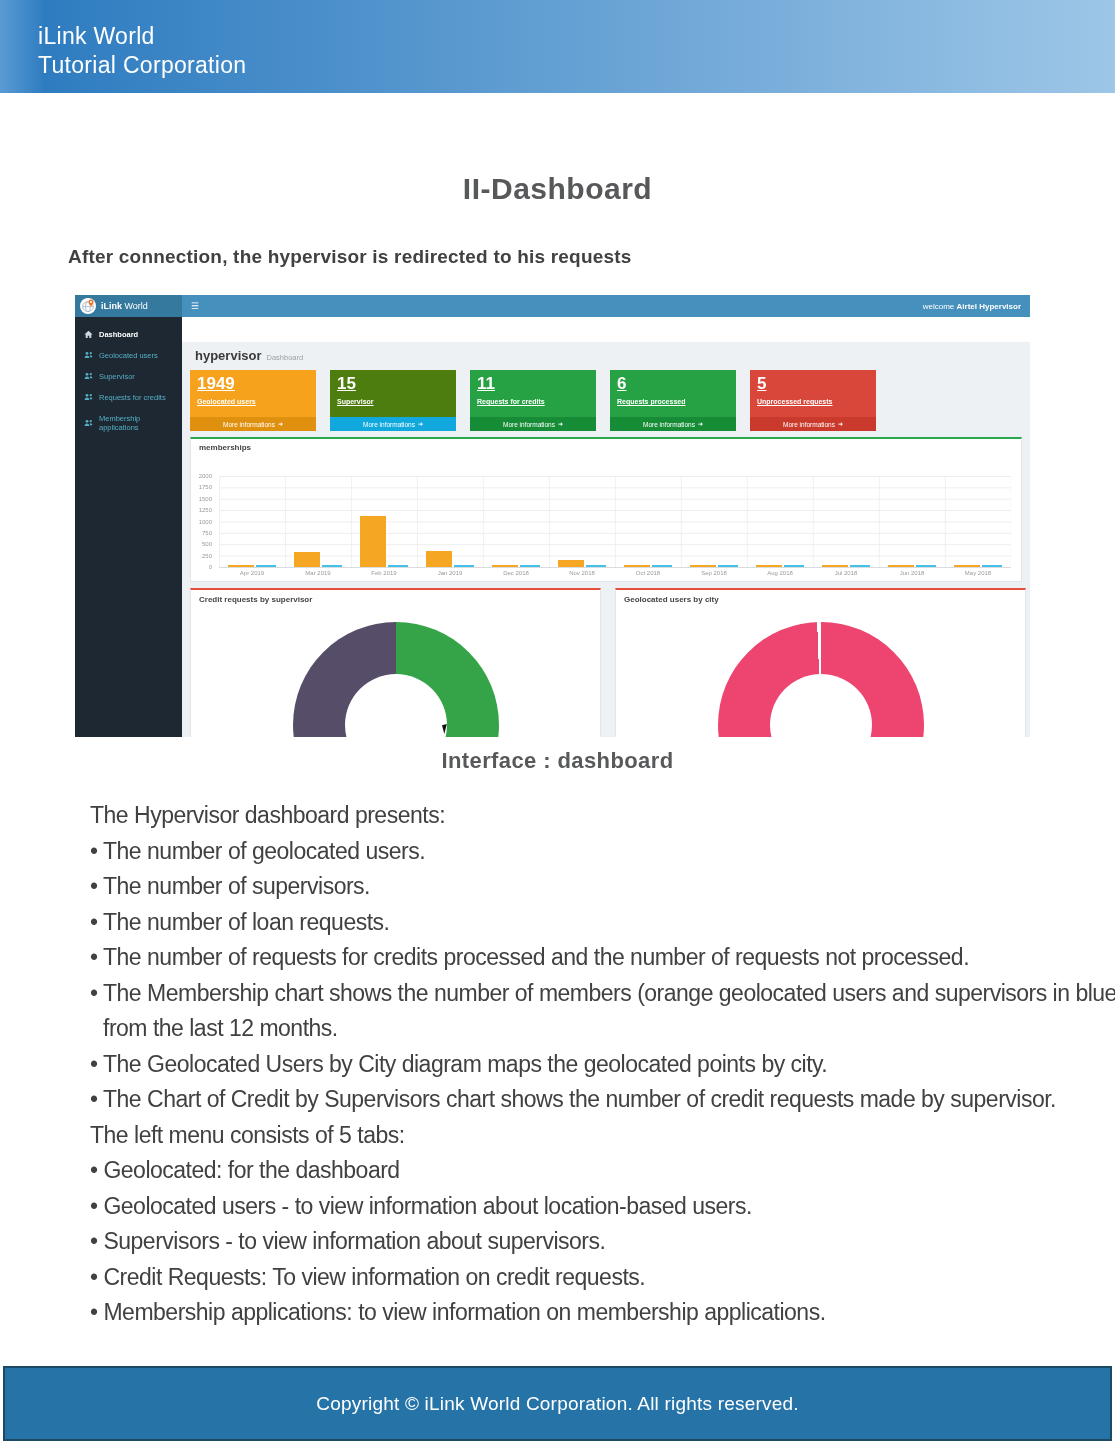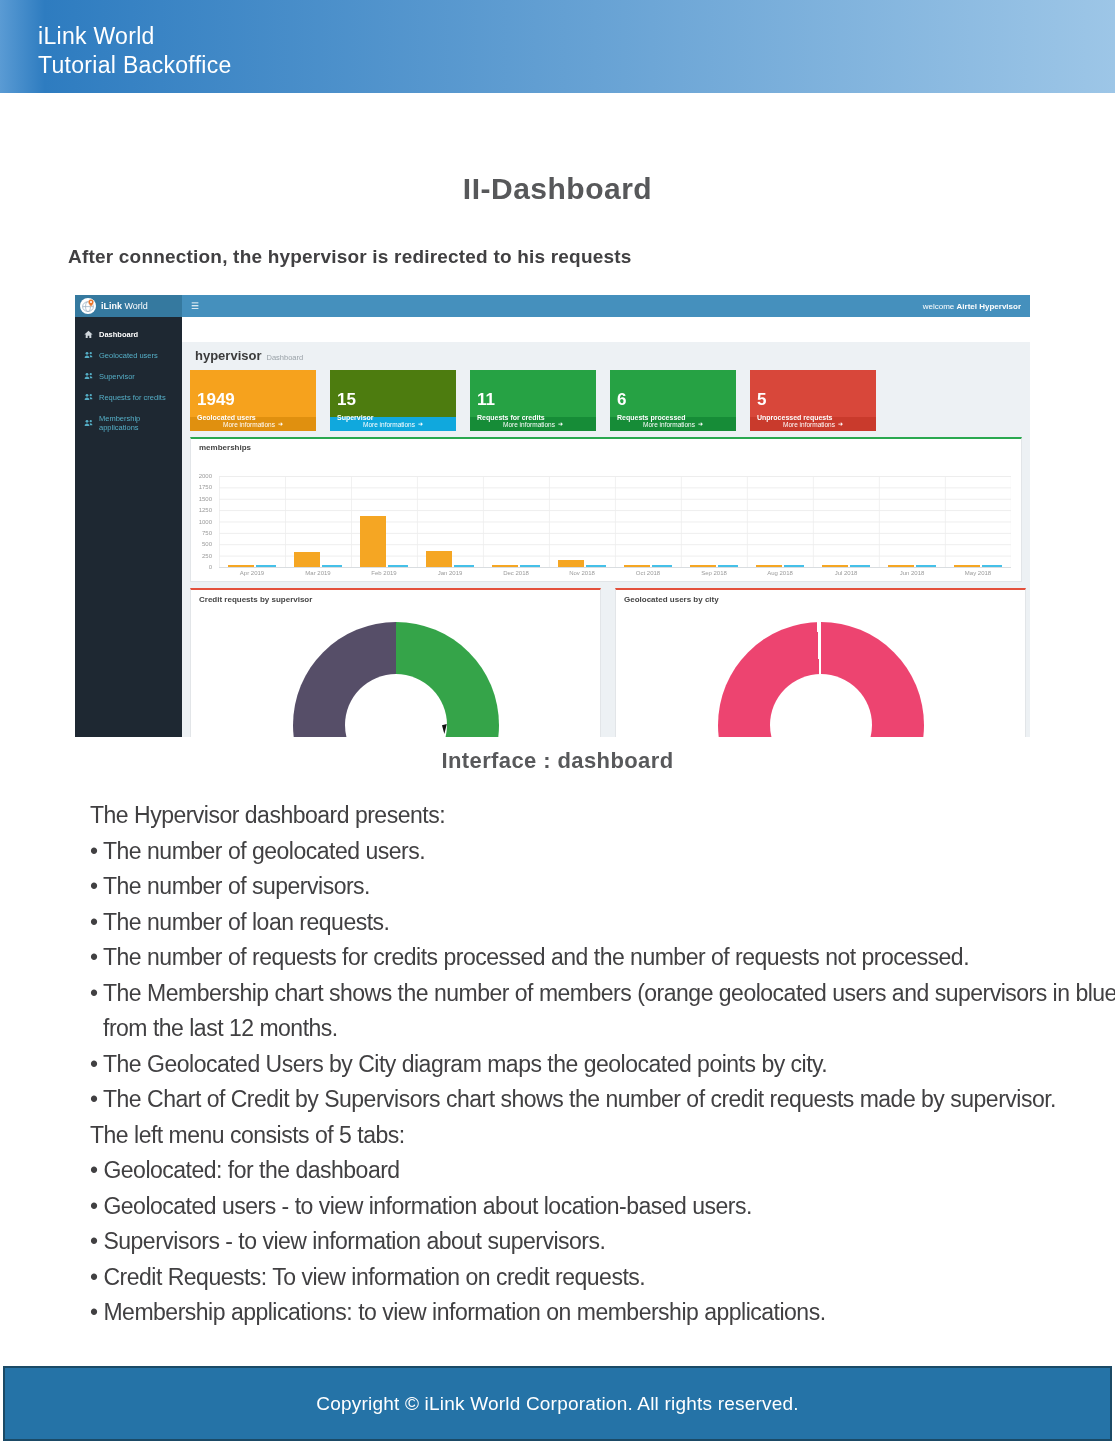--- a/index.html
+++ b/index.html
@@ -38,21 +38,21 @@
   .side-item{display:flex;align-items:center;gap:6px;padding:6px 2px 6px 9px;font-size:7.5px;color:#55aec6;cursor:default;}
   .side-item .si{width:9px;height:9px;flex:none;display:flex;}
   .side-item.active{color:#fff;font-weight:bold;}
   .side-item.active .si{color:#cfd6dc;}
   .main{flex:1;background:#edf1f4;position:relative;margin-top:25px;}
 
   .hyp{position:absolute;left:13px;top:6px;font-size:13px;font-weight:bold;color:#3b3b3b;}
   .hyp .sub{font-size:7.5px;font-weight:normal;color:#9aa2a8;margin-left:5px;}
 
   .card{position:absolute;top:28px;width:126px;height:61px;color:#fff;}
-  .card-top{height:47px;box-sizing:border-box;padding:20px 7px;}
+  .card-top{height:47px;box-sizing:border-box;padding:4px 7px;text-decoration:underline;}
   .card-value{font-size:17px;font-weight:bold;line-height:19px;}
   .card-label{font-size:7px;font-weight:bold;margin-top:5px;}
   .card-footer{height:14px;display:flex;align-items:center;justify-content:center;gap:3px;font-size:6.5px;}
   .arrow-icon{font-size:6px;line-height:6px;}
 
   .panel-m{position:absolute;left:8px;top:95px;width:832px;height:145px;background:#fff;
     border:1px solid #e2e5e8;border-top:2px solid #2aa84f;box-sizing:border-box;}
   .panel-title{position:absolute;left:8px;top:4px;font-size:8px;font-weight:bold;color:#454545;}
   .plot{position:absolute;left:28px;right:10px;top:37px;height:91px;display:flex;align-items:flex-end;
     border-bottom:1px solid #d9dde0;
@@ -78,21 +78,21 @@
 
   .cursor{position:absolute;left:368px;top:429px;width:0;height:0;
     border-left:5px solid #111;border-right:4px solid transparent;border-bottom:9px solid transparent;
     transform:rotate(-15deg);}
 </style>
 </head>
 <body>
 
 <div class="doc-header">
   <div class="hline">iLink World</div>
-  <div class="hline">Tutorial Backoffice</div>
+  <div class="hline">Tutorial Corporation</div>
 </div>
 
 <div class="doc-title">II-Dashboard</div>
 <div class="doc-intro">After connection, the hypervisor is redirected to his requests</div>
 
 <div class="shot">
 
   <div class="tb">
     <div class="tb-brand">
       <svg width="16" height="16" viewBox="0 0 16 16">

